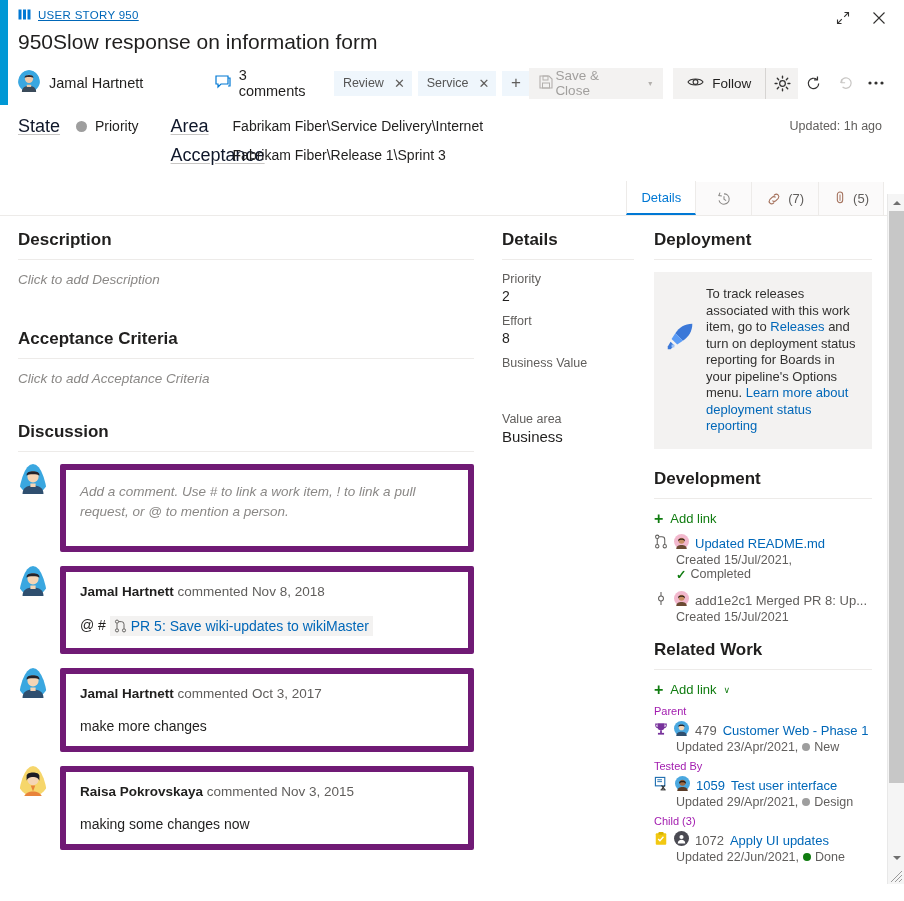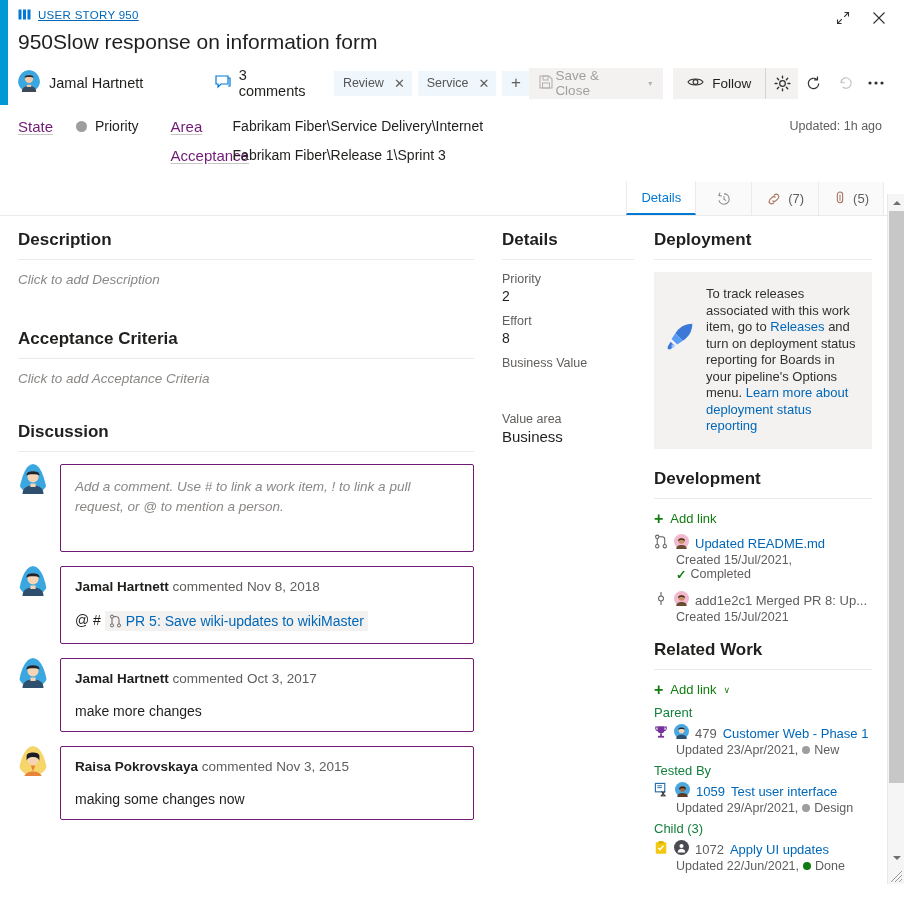--- a/index.html
+++ b/index.html
@@ -91,21 +91,21 @@
   .icon-btn.disabled { cursor: default; }
 
   
   .fields {
     display: flex; padding: 14px 0 6px 18px; position: relative;
     border-bottom: none;
   }
   .fieldcol { display: flex; flex-direction: column; gap: 7px; }
   .frow { display: flex; align-items: center; height: 22px; }
   .flabel {
-    font-size: 15px; color: #701a75; width: 58px;
+    font-size: 18px; color: #0f172a; width: 58px;
     text-decoration: underline; text-decoration-color: #c8c6c4;
     text-underline-offset: 2px;
   }
   .fval { font-size: 14px; color: #201f1e; display: flex; align-items: center; gap: 8px; }
   .fval.muted { color: #605e5c; }
   .state-dot { width: 11px; height: 11px; border-radius: 50%; background: #9e9e9e; display: inline-block; }
   .fieldcol.area { margin-left: 32px; }
   .fieldcol.area .flabel { width: 62px; }
   .fieldcol.area .fval { font-size: 14px; }
   .updated {
@@ -142,21 +142,21 @@
   .placeholder { font-size: 13.5px; color: #8a8886; font-style: italic; cursor: text; }
 
   .block { margin-bottom: 30px; }
   .block.desc { margin-bottom: 42px; }
   .block.acc { margin-bottom: 36px; }
 
   
   .disc-item { display: flex; gap: 12px; margin-bottom: 14px; }
   .avatar { flex: none; border-radius: 50%; overflow: hidden; }
   .comment-box {
-    flex: 1; border: 1px solid #701a75; background: #fff; border-radius: 2px;
+    flex: 1; border: 6px solid #701a75; background: #fff; border-radius: 2px;
     padding: 12px 14px; min-height: 44px;
   }
   .comment-box.entry { height: 88px; }
   .comment-box.entry .placeholder { line-height: 1.45; display: block; }
   .cmt-head { font-size: 13.5px; color: #201f1e; margin-bottom: 17px; }
   .cmt-head b { font-weight: bold; }
   .cmt-head .act { color: #605e5c; }
   .cmt-head .dt { color: #605e5c; }
   .cmt-body { font-size: 14px; color: #201f1e; }
   .pr-chip {
@@ -187,21 +187,21 @@
   .addlink .chev { font-size: 9px; color: #107c10; }
   .link-item { margin-bottom: 9px; }
   .link-row1 { display: flex; align-items: center; gap: 6px; }
   .link-row1 a { font-size: 13px; color: #0067b8; text-decoration: none; cursor: pointer; white-space: nowrap; }
   .link-row1 a.gray { color: #605e5c; }
   .link-sub {
     font-size: 12.5px; color: #605e5c; margin-left: 22px;
     display: flex; align-items: center; gap: 4px; flex-wrap: wrap;
   }
   .check { color: #107c10; font-weight: bold; }
-  .rel-group-label { font-size: 13px; color: #15803d; margin: 6px 0 4px 0; }
+  .rel-group-label { font-size: 11px; color: #a21caf; margin: 6px 0 4px 0; }
   .dot { width: 8px; height: 8px; border-radius: 50%; display: inline-block; }
   .dot.gray { background: #9e9e9e; }
   .dot.green { background: #107c10; }
 
   
   .scrollbar {
     position: absolute; right: 0; top: 194px; width: 17px; height: 690px;
     background: #f5f5f5; border-left: 1px solid #e8e8e8;
   }
   .sb-arrow {

